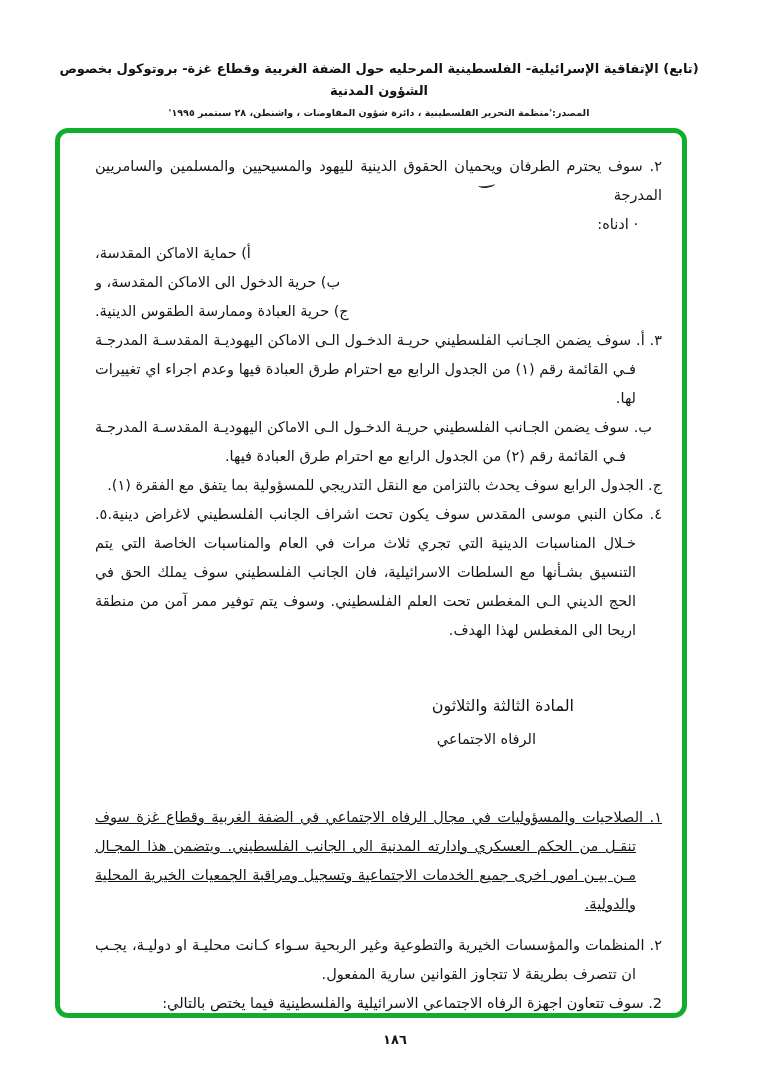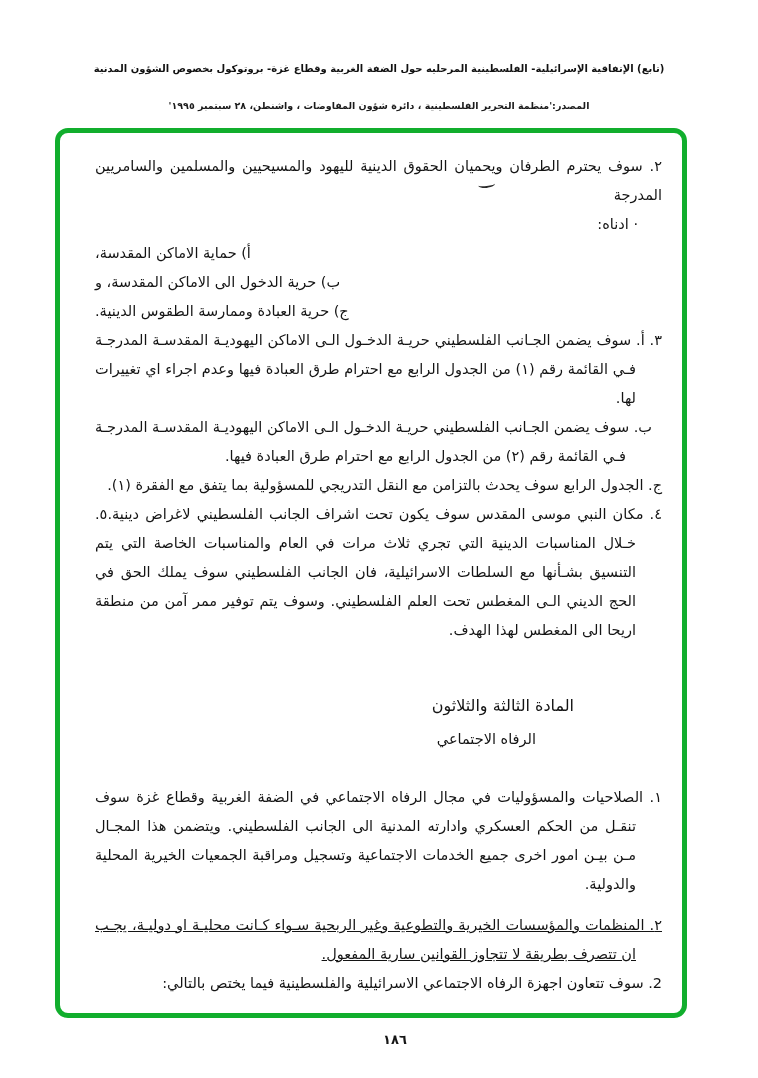--- a/index.html
+++ b/index.html
@@ -19,30 +19,30 @@
   
   .page-header {
     position: absolute;
     top: 58px;
     left: 0;
     width: 758px;
     text-align: center;
     direction: rtl;
   }
   .page-header .title {
-    font-size: 10px;
+    font-size: 13px;
     font-weight: bold;
     line-height: 22px;
     padding: 0 40px;
     letter-spacing: 0;
   }
   .page-header .source {
     font-size: 9.5px;
     font-weight: bold;
-    margin-top: 20px;
+    margin-top: 5px;
     color: #1b1b1b;
   }
 
   
   .doc-frame {
     position: absolute;
     left: 55px;
     top: 128px;
     width: 632px;
     height: 890px;
@@ -88,22 +88,22 @@
     font-weight: normal;
     line-height: 26px;
     text-align: right;
   }
   .article-subtitle {
     margin: 8px 126px 9px 0;
     font-size: 14.5px;
     line-height: 24px;
     text-align: right;
   }
-  .welfare-first { margin-top: 32px; }
-  .welfare-second { margin-top: 12px; text-decoration: underline; }
+  .welfare-first { margin-top: 52px; text-decoration: underline; }
+  .welfare-second { margin-top: 12px; }
 
   
   .stray-mark {
     position: absolute;
     left: 478px;
     top: 181px;
     width: 17px;
     height: 5px;
     border-bottom: 2px solid #2b2b2b;
     border-radius: 0 0 60% 60%;

